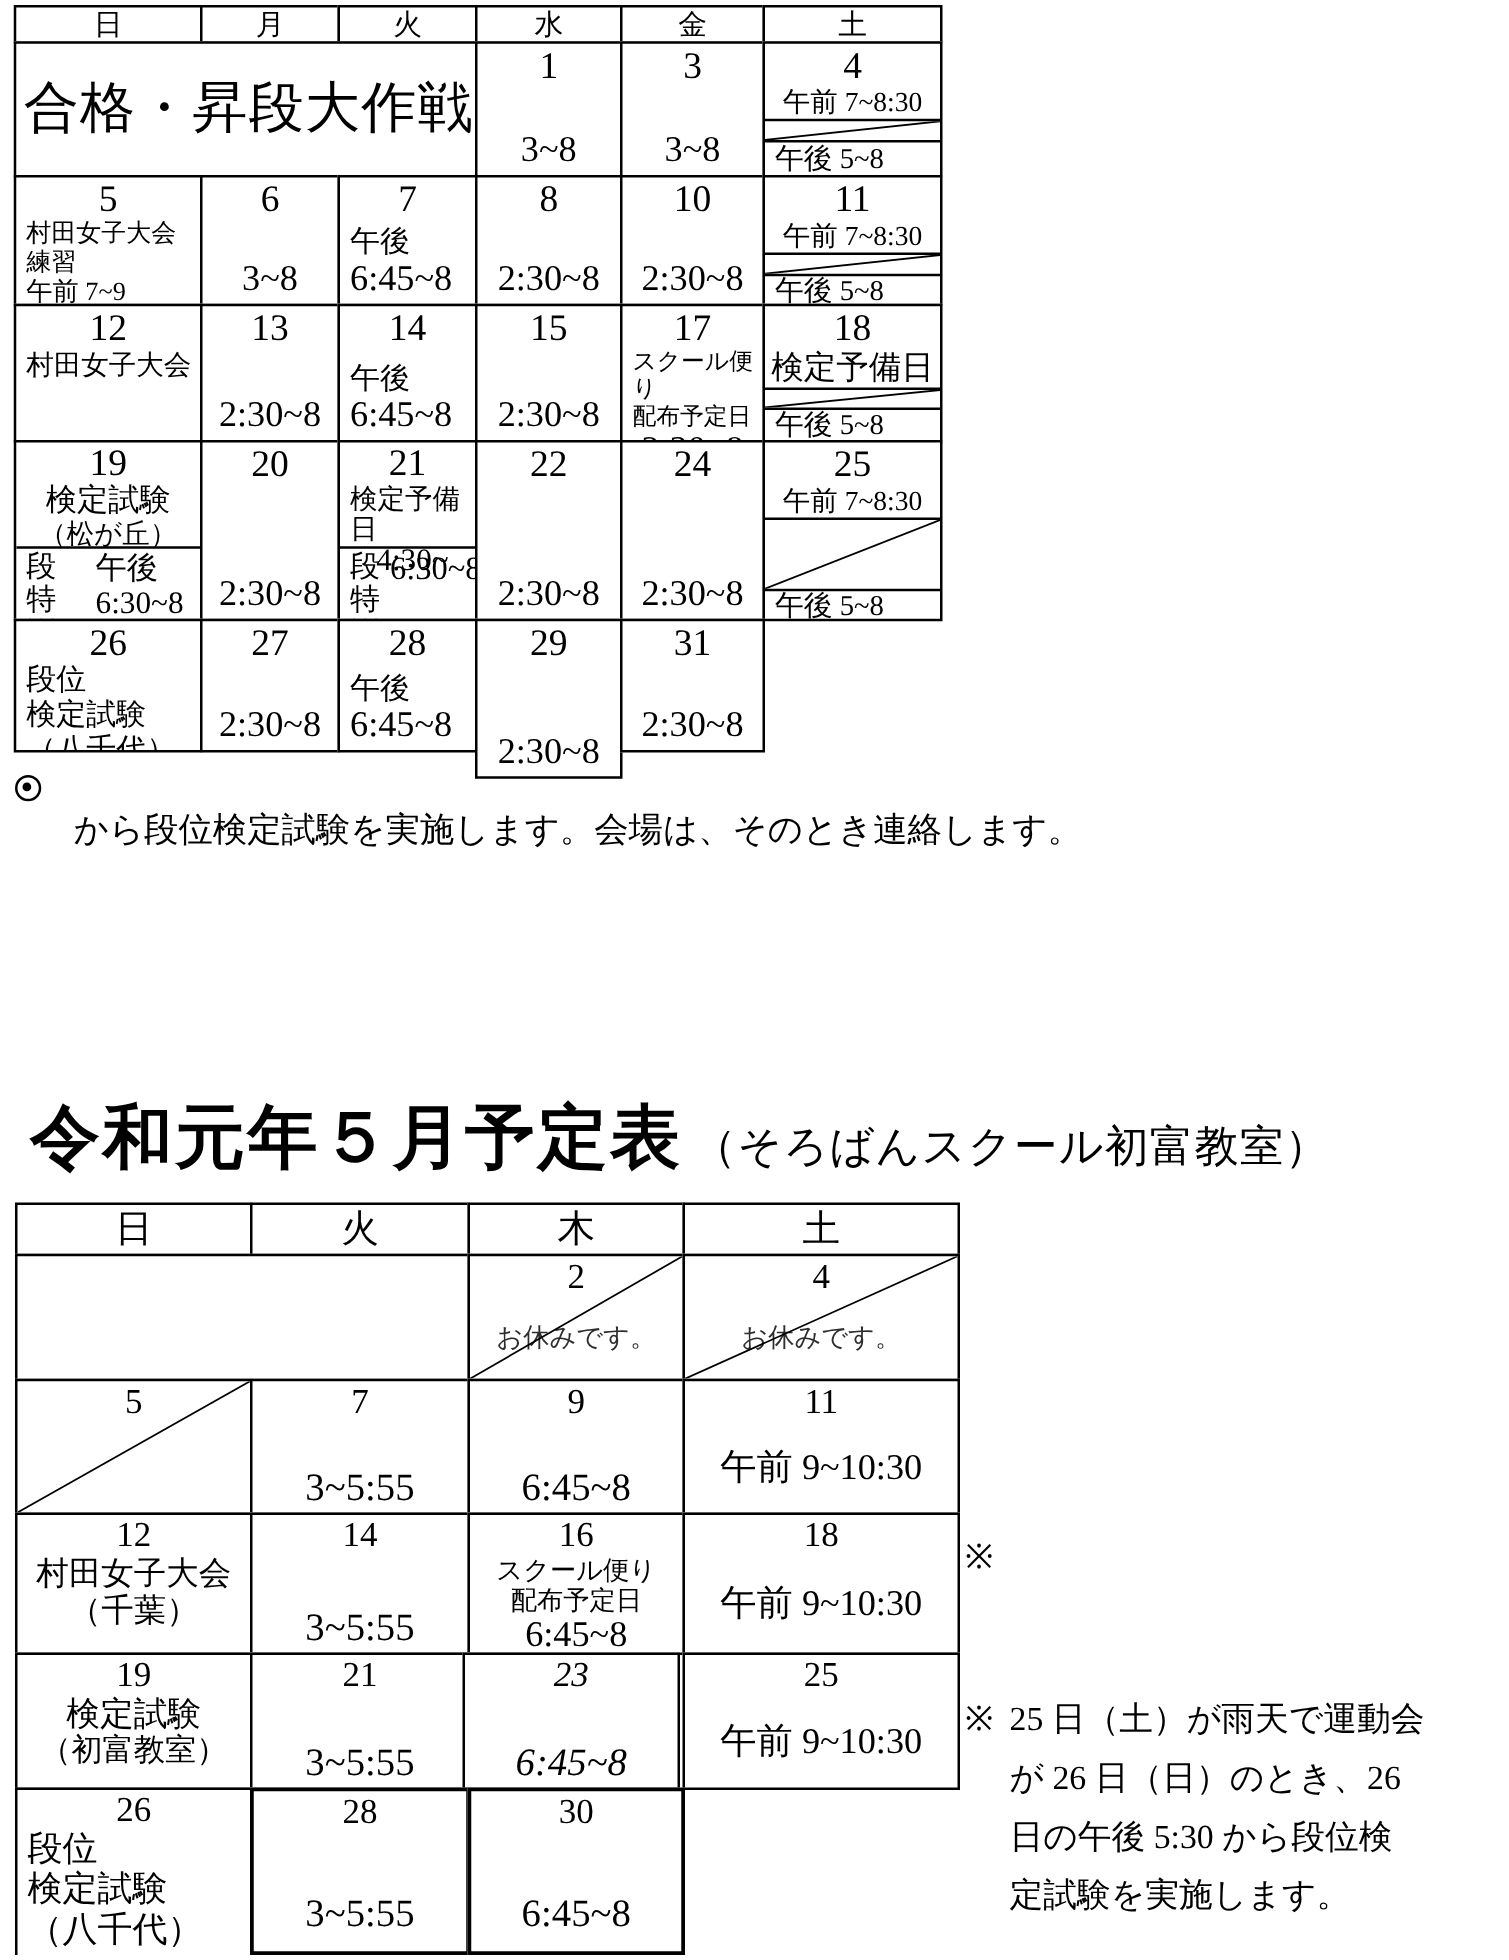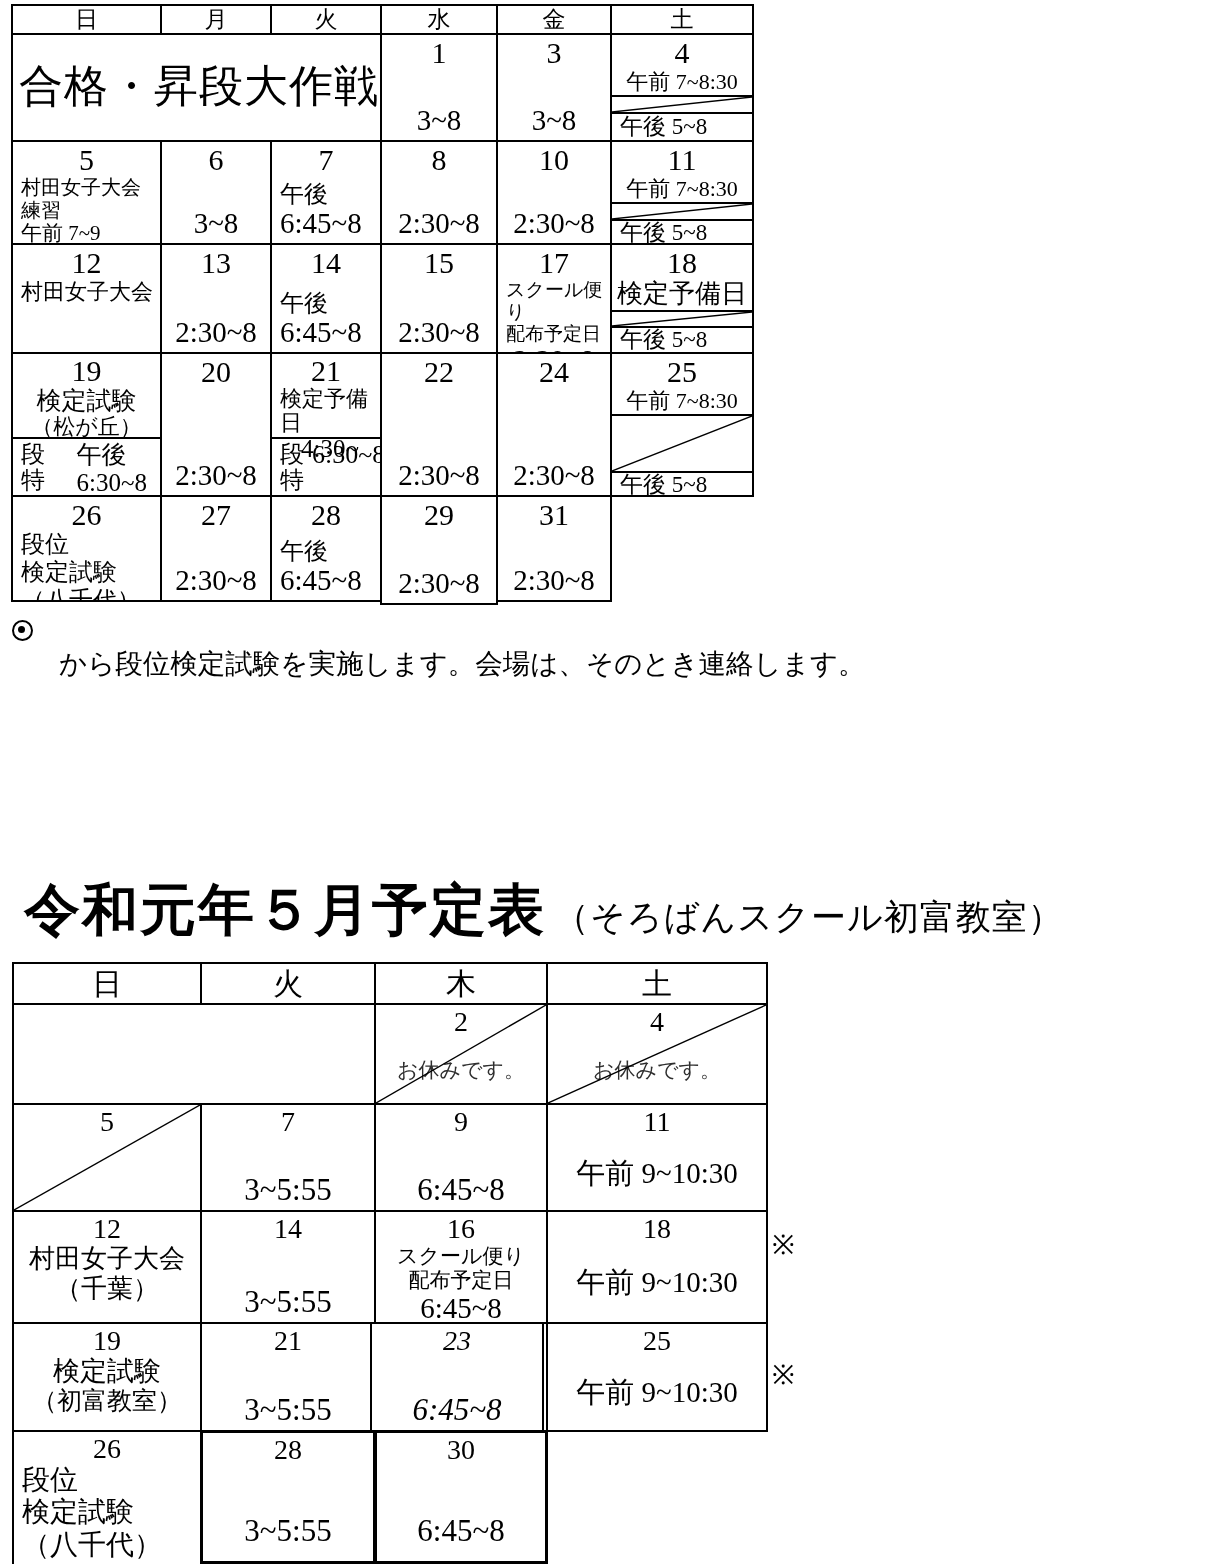--- a/index.html
+++ b/index.html
@@ -270,21 +270,21 @@
         <div style="font-size: 29px; text-align: center; padding-left: 0px;">2:30~8</div>
       </div>
     </div>
     <div class="cell" style="left: 259px; top: 491px; width: 112px; height: 107px;">
       <div class="dayline">28</div>
       <div class="botwrap">
         <div style="font-size: 24px; text-align: left; padding-left: 8px;">午後</div>
         <div style="font-size: 29px; text-align: left; padding-left: 8px;">6:45~8</div>
       </div>
     </div>
-    <div class="cell" style="left: 369px; top: 491px; width: 118px; height: 110px;">
+    <div class="cell" style="left: 369px; top: 491px; width: 118px; height: 128px;">
       <div class="dayline">29</div>
       <div class="botwrap">
         <div style="font-size: 29px; text-align: center; padding-left: 0px;">2:30~8</div>
       </div>
     </div>
     <div class="cell" style="left: 485px; top: 491px; width: 116px; height: 107px;">
       <div class="dayline">31</div>
       <div class="botwrap">
         <div style="font-size: 29px; text-align: center; padding-left: 0px;">2:30~8</div>
       </div>
@@ -426,13 +426,17 @@
 <div class="title-block">
   <span class="title-big">令和元年５月予定表</span>
   <span class="title-paren">（そろばんスクール初富教室）</span>
 </div>
 
 <div class="side-note sn1">
   <span class="side-marker">※</span>
 </div>
 <div class="side-note sn2">
   <span class="side-marker">※</span>
+  <span class="side-text">25 日（土）が雨天で運動会
+が 26 日（日）のとき、26
+日の午後 5:30 から段位検
+定試験を実施します。</span>
 </div>
 
 </body></html>

